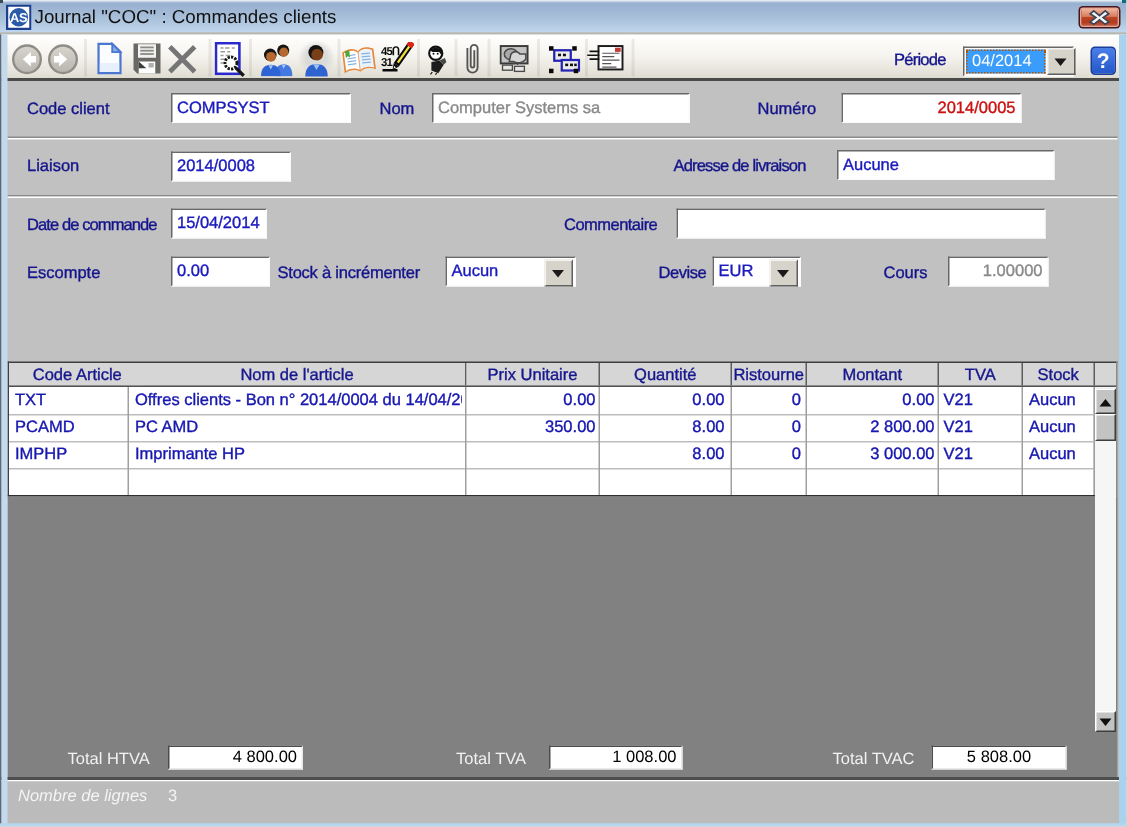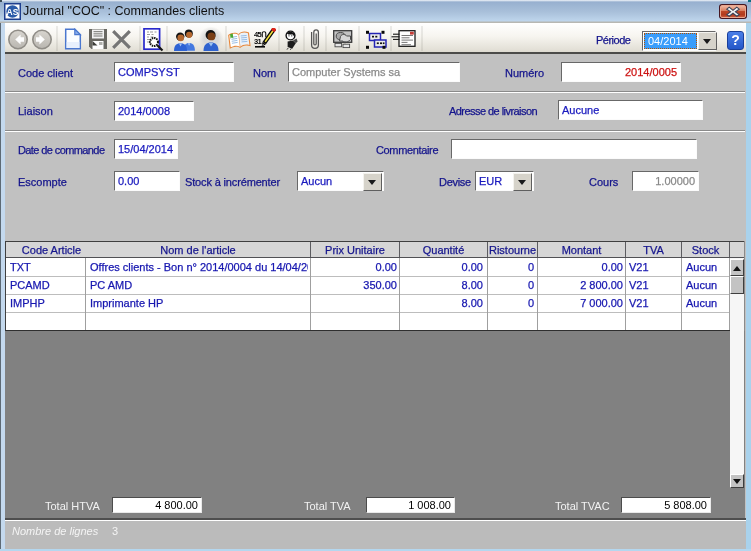--- a/index.html
+++ b/index.html
@@ -306,39 +306,39 @@
 <div class="cellr" style="left:489px;top:279px;width:45px;">0</div>
 <div class="cellr" style="left:539px;top:279px;width:84px;">2 800.00</div>
 <div class="cell" style="left:629px;top:279px;">V21</div>
 <div class="cell" style="left:686px;top:279px;">Aucun</div>
 
 <div class="cell" style="left:10px;top:297px;">IMPHP</div>
 <div class="cell" style="left:90px;top:297px;">Imprimante HP</div>
 <div class="cellr" style="left:315px;top:297px;width:82px;margin-top:43px;">250.00</div>
 <div class="cellr" style="left:401px;top:297px;width:82px;">8.00</div>
 <div class="cellr" style="left:489px;top:297px;width:45px;">0</div>
-<div class="cellr" style="left:539px;top:297px;width:84px;">7 000.00</div>
+<div class="cellr" style="left:539px;top:297px;width:84px;">3 000.00</div>
 <div class="cell" style="left:629px;top:297px;">V21</div>
 <div class="cell" style="left:686px;top:297px;">Aucun</div>
 
 <div class="abs" style="left:5px;top:331px;width:740px;height:187px;background:#818181;"></div>
 
 <div class="abs" style="left:730px;top:258px;width:14px;height:216px;background:#f6f6f6;"></div>
 <div class="abs" style="left:730px;top:259px;width:14px;height:17px;background:#c3c3c3;border:1px solid;border-color:#ffffff #3e3e3e #3e3e3e #ffffff;box-sizing:border-box;"></div>
 <div class="abs" style="left:733px;top:266px;width:0;height:0;border:4px solid transparent;border-bottom:5px solid #111;margin-top:-4px;"></div>
 <div class="abs" style="left:730px;top:276px;width:14px;height:18px;background:#c3c3c3;border:1px solid;border-color:#ffffff #3e3e3e #3e3e3e #ffffff;box-sizing:border-box;"></div>
 <div class="abs" style="left:730px;top:474px;width:14px;height:14px;background:#c3c3c3;border:1px solid;border-color:#ffffff #3e3e3e #3e3e3e #ffffff;box-sizing:border-box;"></div>
 <div class="abs" style="left:733px;top:479px;width:0;height:0;border:4px solid transparent;border-top:5px solid #111;"></div>
 
 <div class="tot" style="left:45px;top:500px;">Total HTVA</div>
 <div class="tfld" style="left:112px;top:497px;width:90px;">4 800.00</div>
 <div class="tot" style="left:304px;top:500px;">Total TVA</div>
 <div class="tfld" style="left:366px;top:497px;width:89px;">1 008.00</div>
 <div class="tot" style="left:555px;top:500px;">Total TVAC</div>
-<div class="tfld" style="left:621px;top:497px;width:90px;">5 808.00</div>
+<div class="tfld" style="left:621px;top:497px;width:90px;text-align:center;">5 808.00</div>
 
 <div class="abs" style="left:0;top:518px;width:751px;height:2px;background:#4e4e4e;"></div>
 <div class="abs" style="left:0;top:520px;width:751px;height:1px;background:#ffffff;"></div>
 <div class="abs" style="left:0;top:521px;width:751px;height:28px;background:#bbbbbb;"></div>
 <div class="abs" style="left:12px;top:525px;font-size:11px;font-style:italic;color:#f4f4f4;">Nombre de lignes</div>
 <div class="abs" style="left:112px;top:525px;font-size:11px;color:#f4f4f4;">3</div>
 <div class="abs" style="left:0;top:549px;width:751px;height:2px;background:#b4d7ef;"></div>
 
 <div class="abs" style="left:0;top:23px;width:1px;height:526px;background:#5d6a75;"></div>
 <div class="abs" style="left:0;top:0;width:2px;height:2px;background:#3a4a56;"></div>

